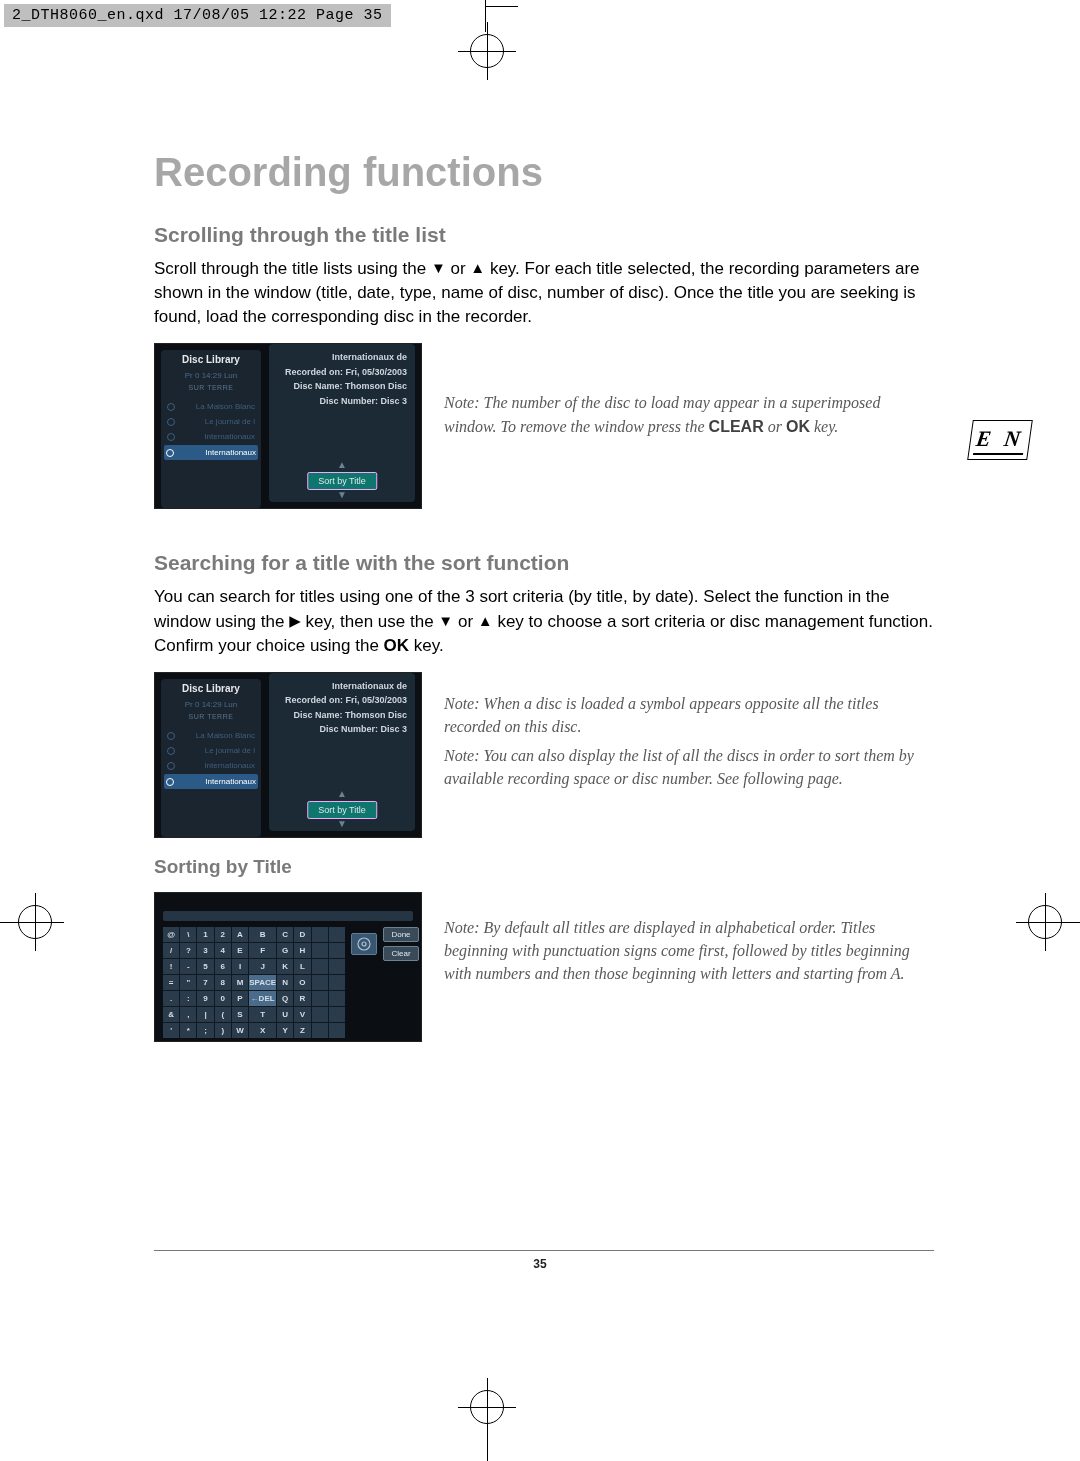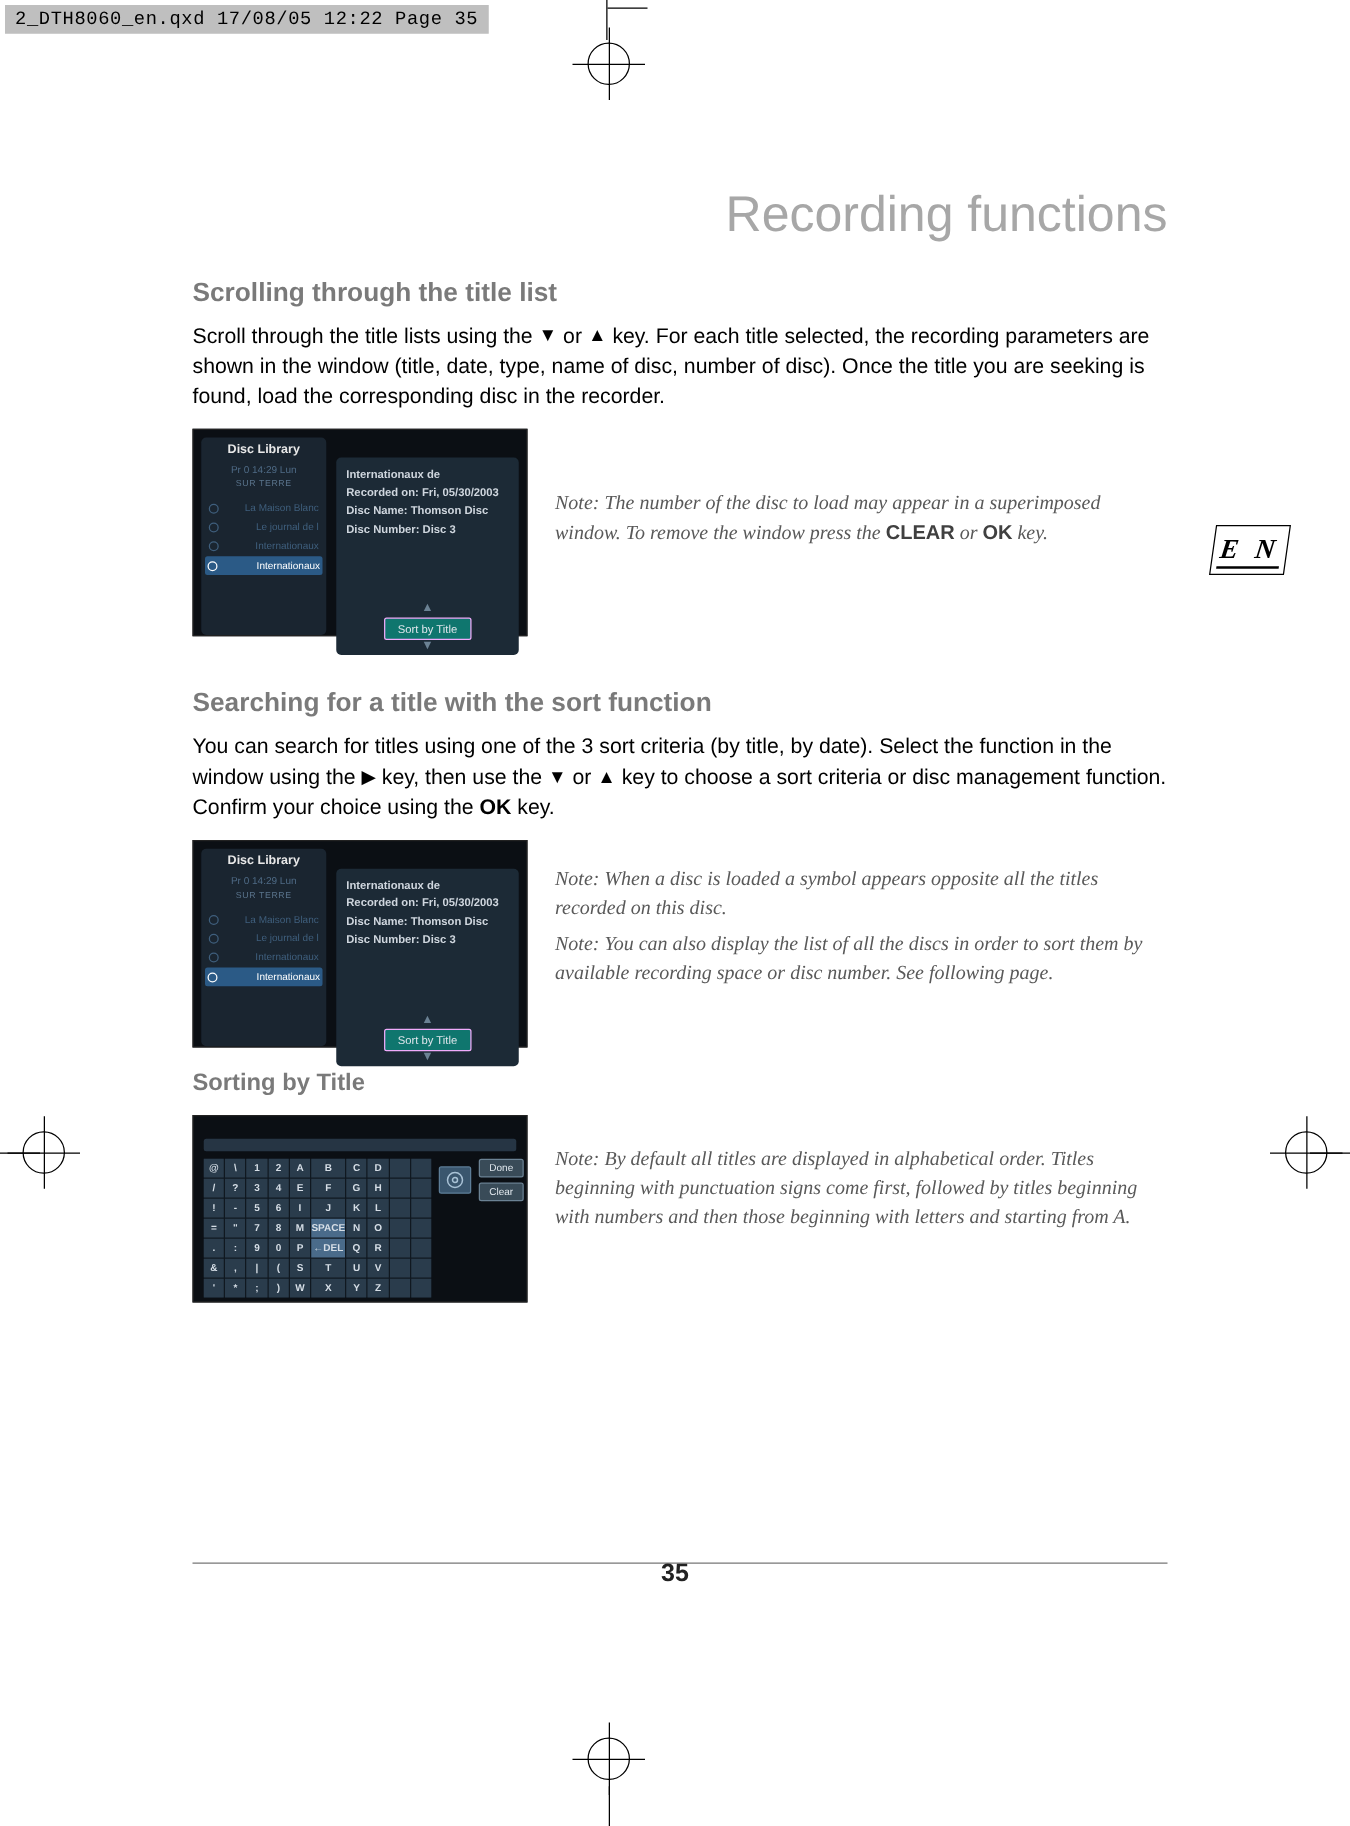--- a/index.html
+++ b/index.html
@@ -19,22 +19,22 @@
     background: #bfbfbf; color: #000;
     font-family: "Courier New", monospace; font-size: 15px;
     padding: 3px 8px; letter-spacing: 0.5px;
   }
 
   .content {
     position: absolute; left: 154px; top: 150px; width: 780px;
   }
 
   .page-title {
-    font-size: 40px; font-weight: normal; color: #a7a7a7;
-    text-align: right; margin-bottom: 28px;
+    font-size: 40px; font-weight: bold; color: #a7a7a7;
+    margin-bottom: 28px;
     font-family: Arial, sans-serif;
   }
 
   .sec-heading {
     font-size: 21px; font-weight: bold; color: #7a7a7a;
     margin-bottom: 10px;
     font-family: Arial, sans-serif;
   }
   .sub-heading {
     font-size: 19px; font-weight: bold; color: #7a7a7a;
@@ -78,22 +78,22 @@
     background: #1a2530; border-radius: 4px; padding: 4px 4px;
   }
   .dl-title { color: #e8e8e8; font-weight: bold; font-size: 10px; text-align: center; margin-bottom: 6px; }
   .dl-sub  { color: #4e6a85; font-size: 8px; text-align: center; margin-bottom: 4px; }
   .dl-sub2 { color: #5a748c; font-size: 7px; text-align: center; margin-bottom: 8px; letter-spacing: 0.5px; }
   .dl-item { color: #3f5f7d; font-size: 8px; padding: 3px 2px 3px 12px; position: relative; text-align: right; }
   .dl-item::before { content: ""; position: absolute; left: 2px; top: 4px; width: 6px; height: 6px; border: 1px solid #3f5f7d; border-radius: 50%; }
   .dl-item.sel { background: #2b5a86; color: #fff; border-radius: 2px; margin: 1px -1px; }
   .dl-item.sel::before { border-color: #fff; }
   .dl-right {
-    position: absolute; left: 114px; top: 22px; right: 6px; height: 158px;
-    background: #1c2a36; border-radius: 4px; padding: 6px 8px;
+    position: absolute; left: 114px; top: 0; right: 6px; height: 158px;
+    background: #1c2a36; border-radius: 4px; padding: 6px 8px; text-align: right;
   }
   .dl-info { color: #cfd6de; font-size: 9px; line-height: 1.6; font-weight: bold; }
   .dl-sort-btn {
     position: absolute; left: 50%; transform: translateX(-50%); bottom: 12px;
     background: #0f766e; color: #dfe6ec; font-size: 9px; padding: 3px 10px;
     border: 1px solid #f0abfc; border-radius: 2px;
   }
   .dl-sort-chev { position: absolute; left: 50%; transform: translateX(-50%); bottom: 32px; color: #6b8294; font-size: 10px; }
   .dl-sort-chev2 { position: absolute; left: 50%; transform: translateX(-50%); bottom: 2px; color: #6b8294; font-size: 10px; }
 
@@ -113,21 +113,21 @@
     height: 15px; display: flex; align-items: center; justify-content: center;
     font-weight: bold;
   }
   .lc-cell.hl { background: #4a6b8a; }
   .lc-preview { width: 26px; height: 22px; background: #3a566e; border: 1px solid #5d7d97; border-radius: 2px; display:flex; align-items:center; justify-content:center; }
   .lc-preview svg circle { fill: none; stroke: #a9c2d6; stroke-width: 1.2; }
   .lc-btns { display: flex; flex-direction: column; gap: 4px; }
   .lc-btn { background: #394b58; color: #dfe6ec; border: 1px solid #6b8294; font-size: 8px; padding: 2px 6px; border-radius: 2px; text-align: center; width: 36px; }
 
   .footer-rule { position: absolute; left: 154px; right: 146px; bottom: 210px; height: 1px; background: #777; }
-  .page-num { position: absolute; left: 0; right: 0; bottom: 190px; text-align: center; font-weight: bold; font-size: 20px; color: #222; }
+  .page-num { position: absolute; left: 0; right: 0; bottom: 190px; text-align: center; font-weight: bold; font-size: 12px; color: #222; }
 
 </style>
 </head>
 <body>
 
 <div class="page">
 
   <div class="header-bar">2_DTH8060_en.qxd  17/08/05  12:22  Page 35</div>
 
   <div class="crop-mark crop-v" style="left:485px; top:0;"></div>

